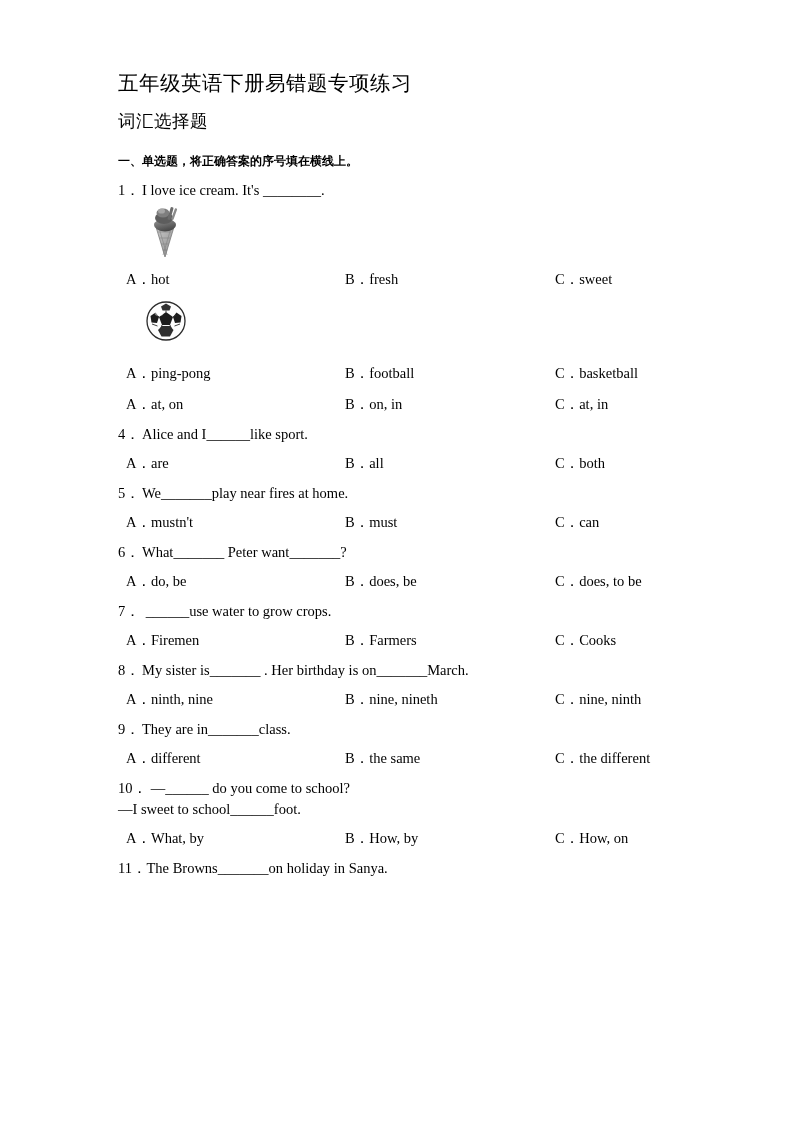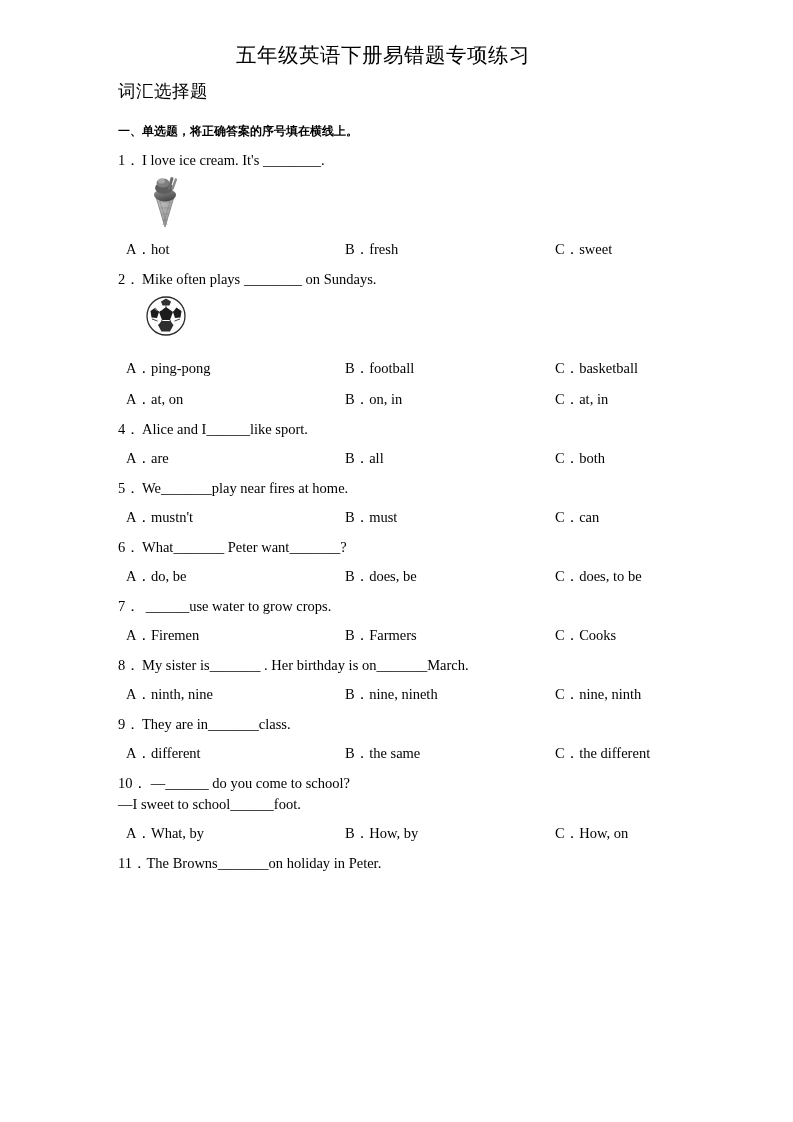--- a/index.html
+++ b/index.html
@@ -26,27 +26,26 @@
   }
   .content {
     position: absolute;
     left: 118px;
     top: 0;
     width: 530px;
   }
 
   
   .doc-title {
-    text-align: center;
     font-size: 20.5px;
     line-height: 26px;
-    margin-top: 42px;
+    margin-top: 72px;
     letter-spacing: 0.5px;
     font-weight: 400;
-    font-family: Liberation Serif, serif;
+    font-family: Liberation Mono, monospace;
   }
   .doc-subtitle {
     text-align: left;
     font-size: 17.5px;
     line-height: 24px;
     margin-top: 11px;
     letter-spacing: 0.5px;
     font-weight: 400;
     font-family: "DejaVu Serif", "Liberation Serif", serif;
   }
@@ -147,21 +146,20 @@
         </svg>
       </div>
       <div class="opts">
         <span class="opt opt-a">A．hot</span>
         <span class="opt opt-b">B．fresh</span>
         <span class="opt opt-c">C．sweet</span>
       </div>
     </div>
 
     <div class="q-block">
-      <div class="q-line"><span class="q-num">2．</span><span>Mike often plays ________ on Sundays.</span></div>
       <div class="img-wrap">
         <svg class="soccer" width="44" height="44" viewBox="0 0 44 44" aria-hidden="true">
           <circle cx="22" cy="22" r="19" fill="#fdfdfd" stroke="#2b2b2b" stroke-width="1.3"></circle>
           <polygon points="22,13 29,18 26,26 18,26 15,18" fill="#1c1c1c"></polygon>
           <polygon points="22,4.5 27,7.5 25.5,11.5 18.5,11.5 17,7.5" fill="#1c1c1c" opacity="0.9"></polygon>
           <polygon points="6.5,17 11.5,13.5 15,18 13,24 7.5,23.5" fill="#1c1c1c"></polygon>
           <polygon points="37.5,17 36.5,23.5 31,24 29,18 32.5,13.5" fill="#1c1c1c"></polygon>
           <polygon points="14,31 18,27 26,27 29.5,31 26,37.5 17.5,37.5" fill="#1c1c1c" opacity="0.92"></polygon>
           <g stroke="#2b2b2b" stroke-width="0.9" fill="none">
             <line x1="22" y1="11.5" x2="22" y2="13"></line>
@@ -248,17 +246,17 @@
       <div class="q-line"><span class="q-num">10．</span><span> —______ do you come to school?</span></div>
       <div class="q-cont">—I sweet to school______foot.</div>
       <div class="opts">
         <span class="opt opt-a">A．What, by</span>
         <span class="opt opt-b">B．How, by</span>
         <span class="opt opt-c">C．How, on</span>
       </div>
     </div>
 
     <div class="q-block">
-      <div class="q-line"><span class="q-num">11．</span><span>The Browns_______on holiday in Peter.</span></div>
+      <div class="q-line"><span class="q-num">11．</span><span>The Browns_______on holiday in Sanya.</span></div>
     </div>
 
   </div>
 </div>
 
 </body></html>

